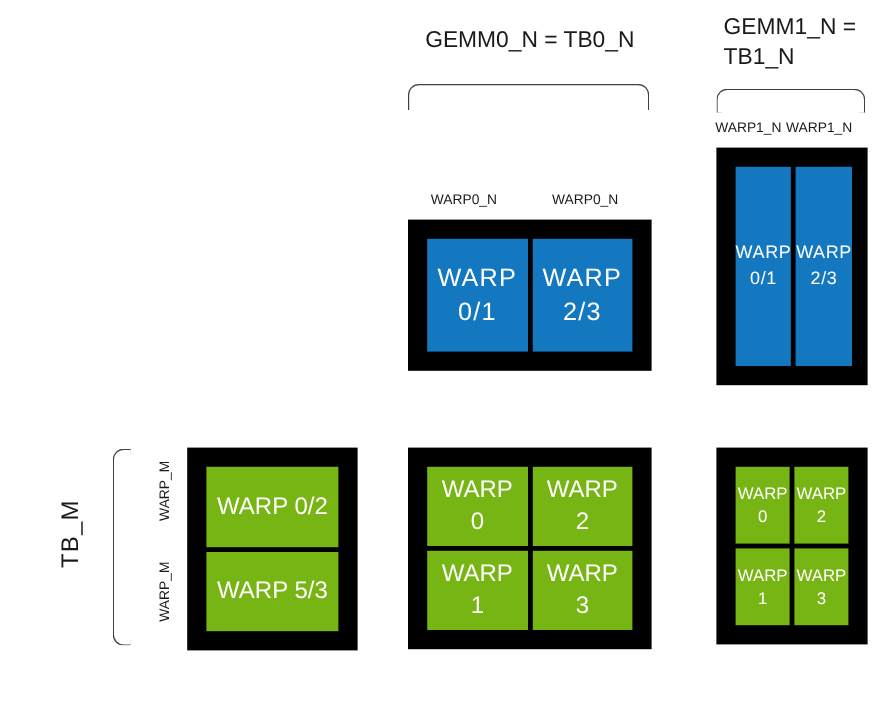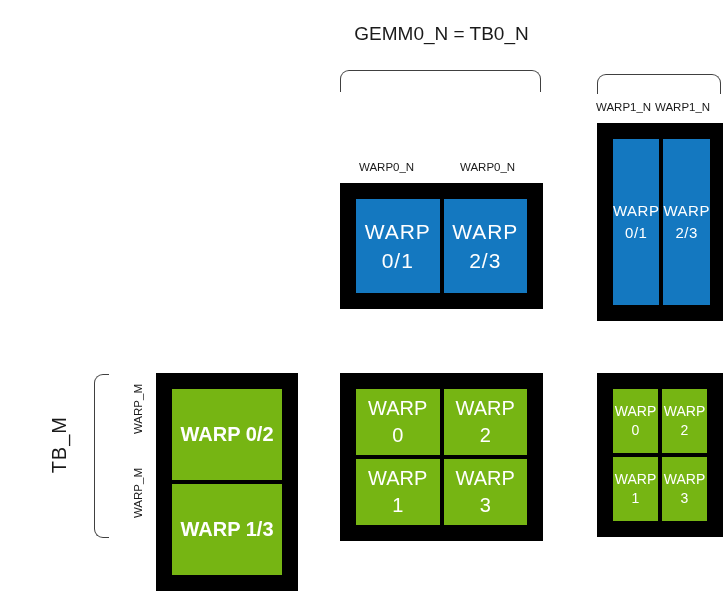--- a/index.html
+++ b/index.html
@@ -55,21 +55,21 @@
     justify-content: center;
     color: var(--cell-text);
     text-align: center;
   }
   .blue .cell { background: var(--blue); }
   .green .cell { background: var(--green); }
   .bm { left: 300px; top: 183px; width: 203px; height: 126px; grid-template-columns: 1fr 1fr; }
   .bm .cell { font-size: 21px; line-height: 29px; letter-spacing: 1px; }
   .bc { left: 557px; top: 123px; width: 126px; height: 198px; grid-template-columns: 1fr 1fr; }
   .bc .cell { font-size: 15px; line-height: 22px; letter-spacing: 0.5px; }
-  .gl { left: 116px; top: 373px; width: 142px; height: 218px; grid-template-rows: 1fr 1fr; font-weight: bold; }
+  .gl { left: 116px; top: 373px; width: 142px; height: 169px; grid-template-rows: 1fr 1fr; }
   .gl .cell { font-size: 20px; }
   .gm { left: 300px; top: 373px; width: 203px; height: 168px; grid-template-columns: 1fr 1fr; grid-template-rows: 1fr 1fr; }
   .gm .cell { font-size: 20px; line-height: 27px; }
   .gr { left: 557px; top: 373px; width: 126px; height: 164px; grid-template-columns: 1fr 1fr; grid-template-rows: 1fr 1fr; }
   .gr .cell { font-size: 14px; line-height: 19px; }
   
   .vtext {
     position: absolute;
     writing-mode: vertical-rl;
     transform: rotate(180deg);
@@ -88,20 +88,24 @@
     border-right: none;
     border-radius: 9px 0 0 9px;
   }
 </style>
 </head>
 <body>
 
 <div class="canvas">
 
   <div class="title gemm0-title">GEMM0_N = TB0_N</div>
+  <div class="title gemm1-title">
+    <div>GEMM1_N =</div>
+    <div>TB1_N</div>
+  </div>
 
   <div class="hbracket hb0"></div>
   <div class="hbracket hb1"></div>
   <div class="vbracket"></div>
 
   <span class="small-label w0a">WARP0_N</span>
   <span class="small-label w0b">WARP0_N</span>
   <span class="small-label w1a">WARP1_N</span>
   <span class="small-label w1b">WARP1_N</span>
 
@@ -129,21 +133,21 @@
       <div>WARP</div>
       <div>2/3</div>
     </div>
   </div>
 
   <div class="block green gl">
     <div class="cell">
       <div>WARP 0/2</div>
     </div>
     <div class="cell">
-      <div>WARP 1/3</div>
+      <div>WARP 5/3</div>
     </div>
   </div>
 
   <div class="block green gm">
     <div class="cell">
       <div>WARP</div>
       <div>0</div>
     </div>
     <div class="cell">
       <div>WARP</div>

